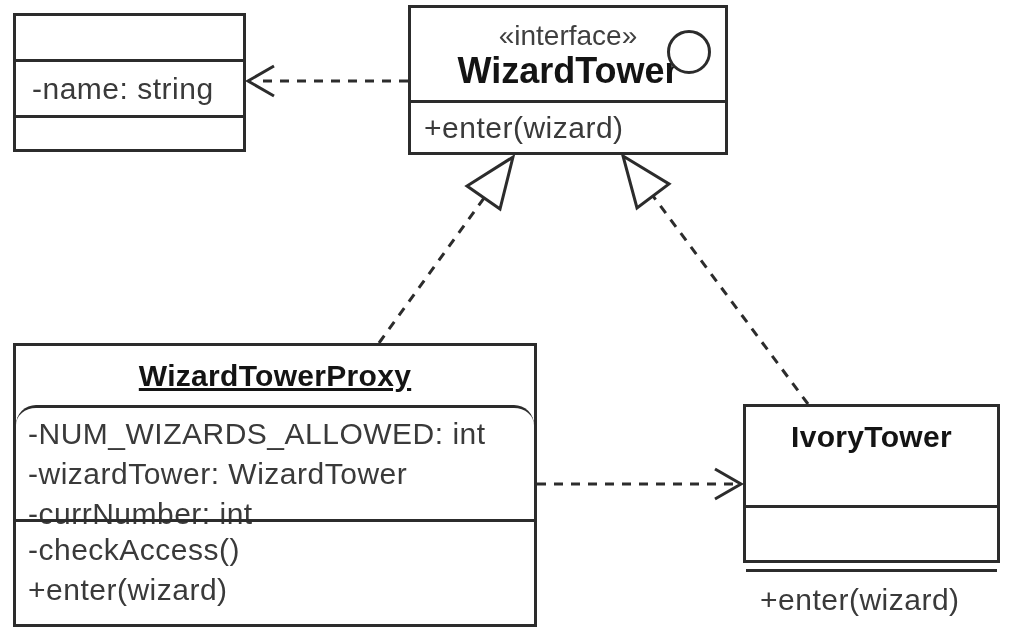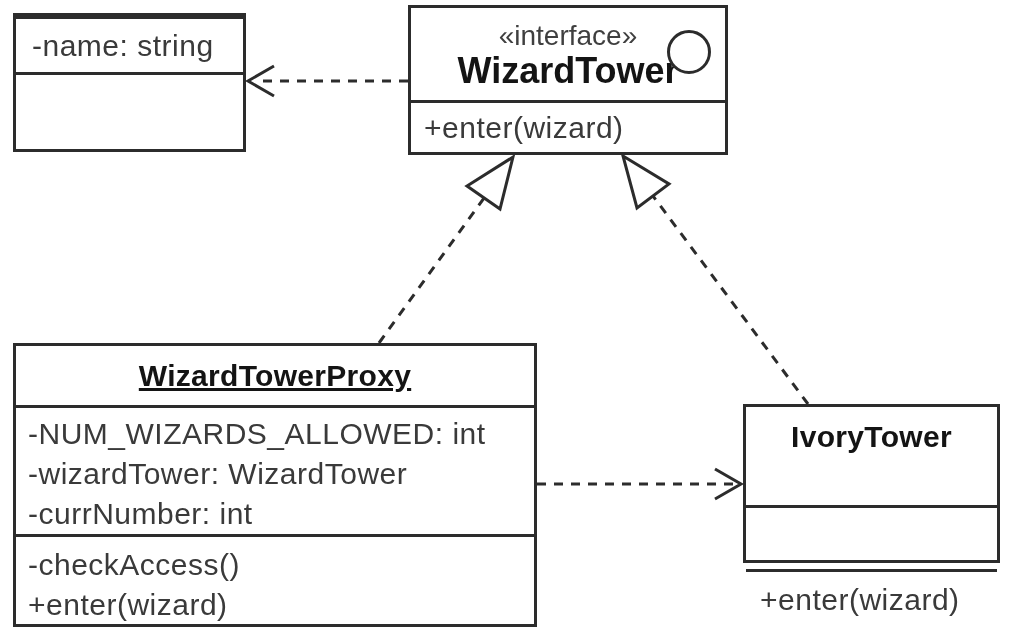--- a/index.html
+++ b/index.html
@@ -84,40 +84,40 @@
       <polygon points="623,156 669,184 637,208" fill="#ffffff" stroke="#2c2c2c" stroke-width="3"></polygon>
     </g>
 
     <g>
       <line x1="537" y1="484" x2="733" y2="484" stroke="#2c2c2c" stroke-width="3" stroke-dasharray="9 8"></line>
       <path d="M715,469 L741,484 L715,499" fill="none" stroke="#2c2c2c" stroke-width="3"></path>
     </g>
   </svg>
 
   <div class="uml-box" style="left:13px;top:13px;width:233px;height:139px;">
-    <div class="uml-section center-v" style="height:56px;padding-left:16px;">
+    <div class="uml-section center-v" style="height:56px;padding-left:16px;margin-top:43px;">
       <span class="row">-name: string</span>
     </div>
     <div class="uml-section grow"></div>
   </div>
 
   <div class="uml-box" style="left:408px;top:5px;width:320px;height:150px;">
     <div class="iface-header" style="height:92px;border-radius:19px;">
       <span class="stereotype">«interface»</span>
       <span class="iface-name">WizardTower</span>
     </div>
     <div class="uml-section grow center-v" style="padding-left:13px;">
       <span class="row">+enter(wizard)</span>
     </div>
     <div class="circle-icon" style="left:256px;top:22px;"></div>
   </div>
 
   <div class="uml-box" style="left:13px;top:343px;width:524px;height:284px;">
     <div class="uml-title" style="height:59px;text-decoration:underline;">WizardTowerProxy</div>
-    <div class="uml-section" style="height:129px;padding:6px 0 0 12px;">
+    <div class="uml-section" style="height:114px;padding:6px 0 0 12px;border-radius:20px;">
       <div class="row">-NUM_WIZARDS_ALLOWED: int</div>
       <div class="row">-wizardTower: WizardTower</div>
       <div class="row">-currNumber: int</div>
     </div>
     <div class="uml-section grow" style="padding:8px 12px 0 12px;">
       <div class="row">-checkAccess()</div>
       <div class="row">+enter(wizard)</div>
     </div>
   </div>
 

